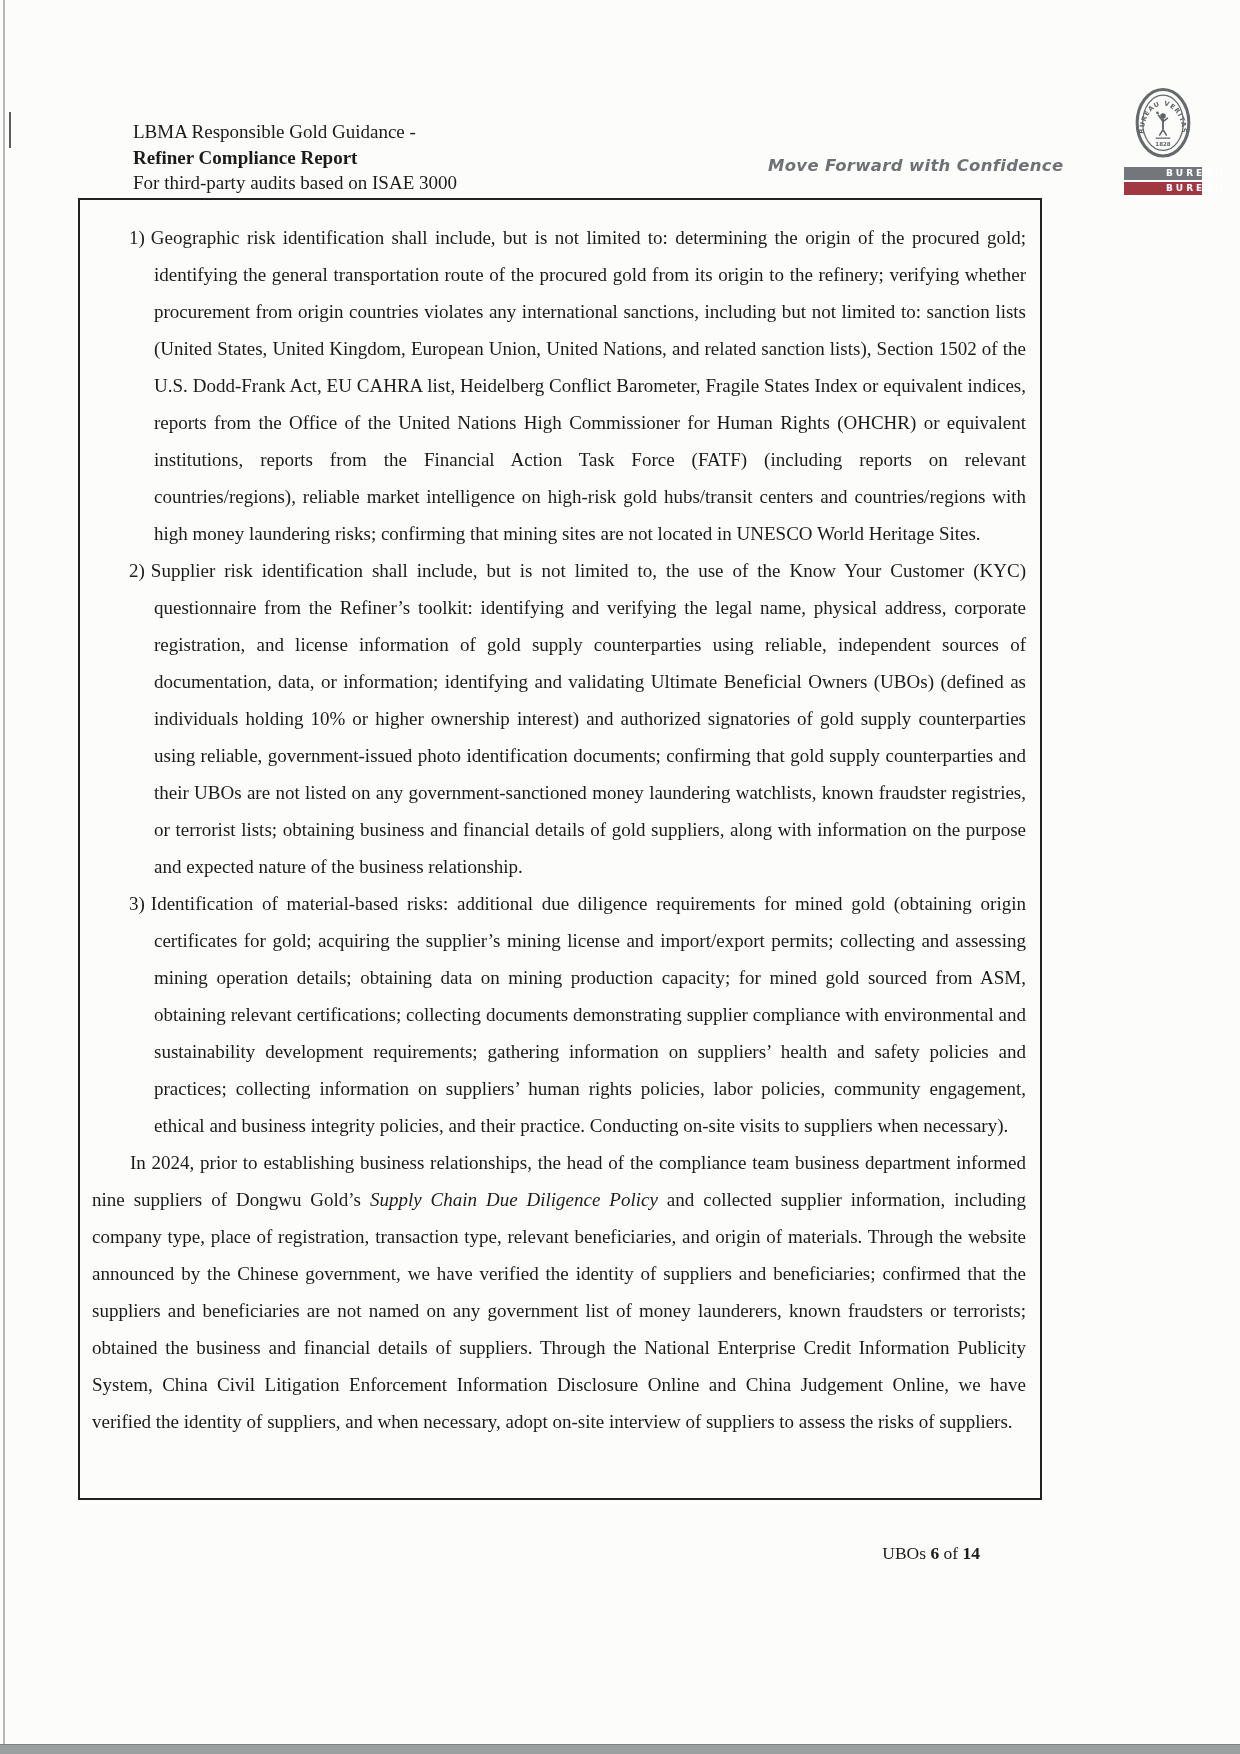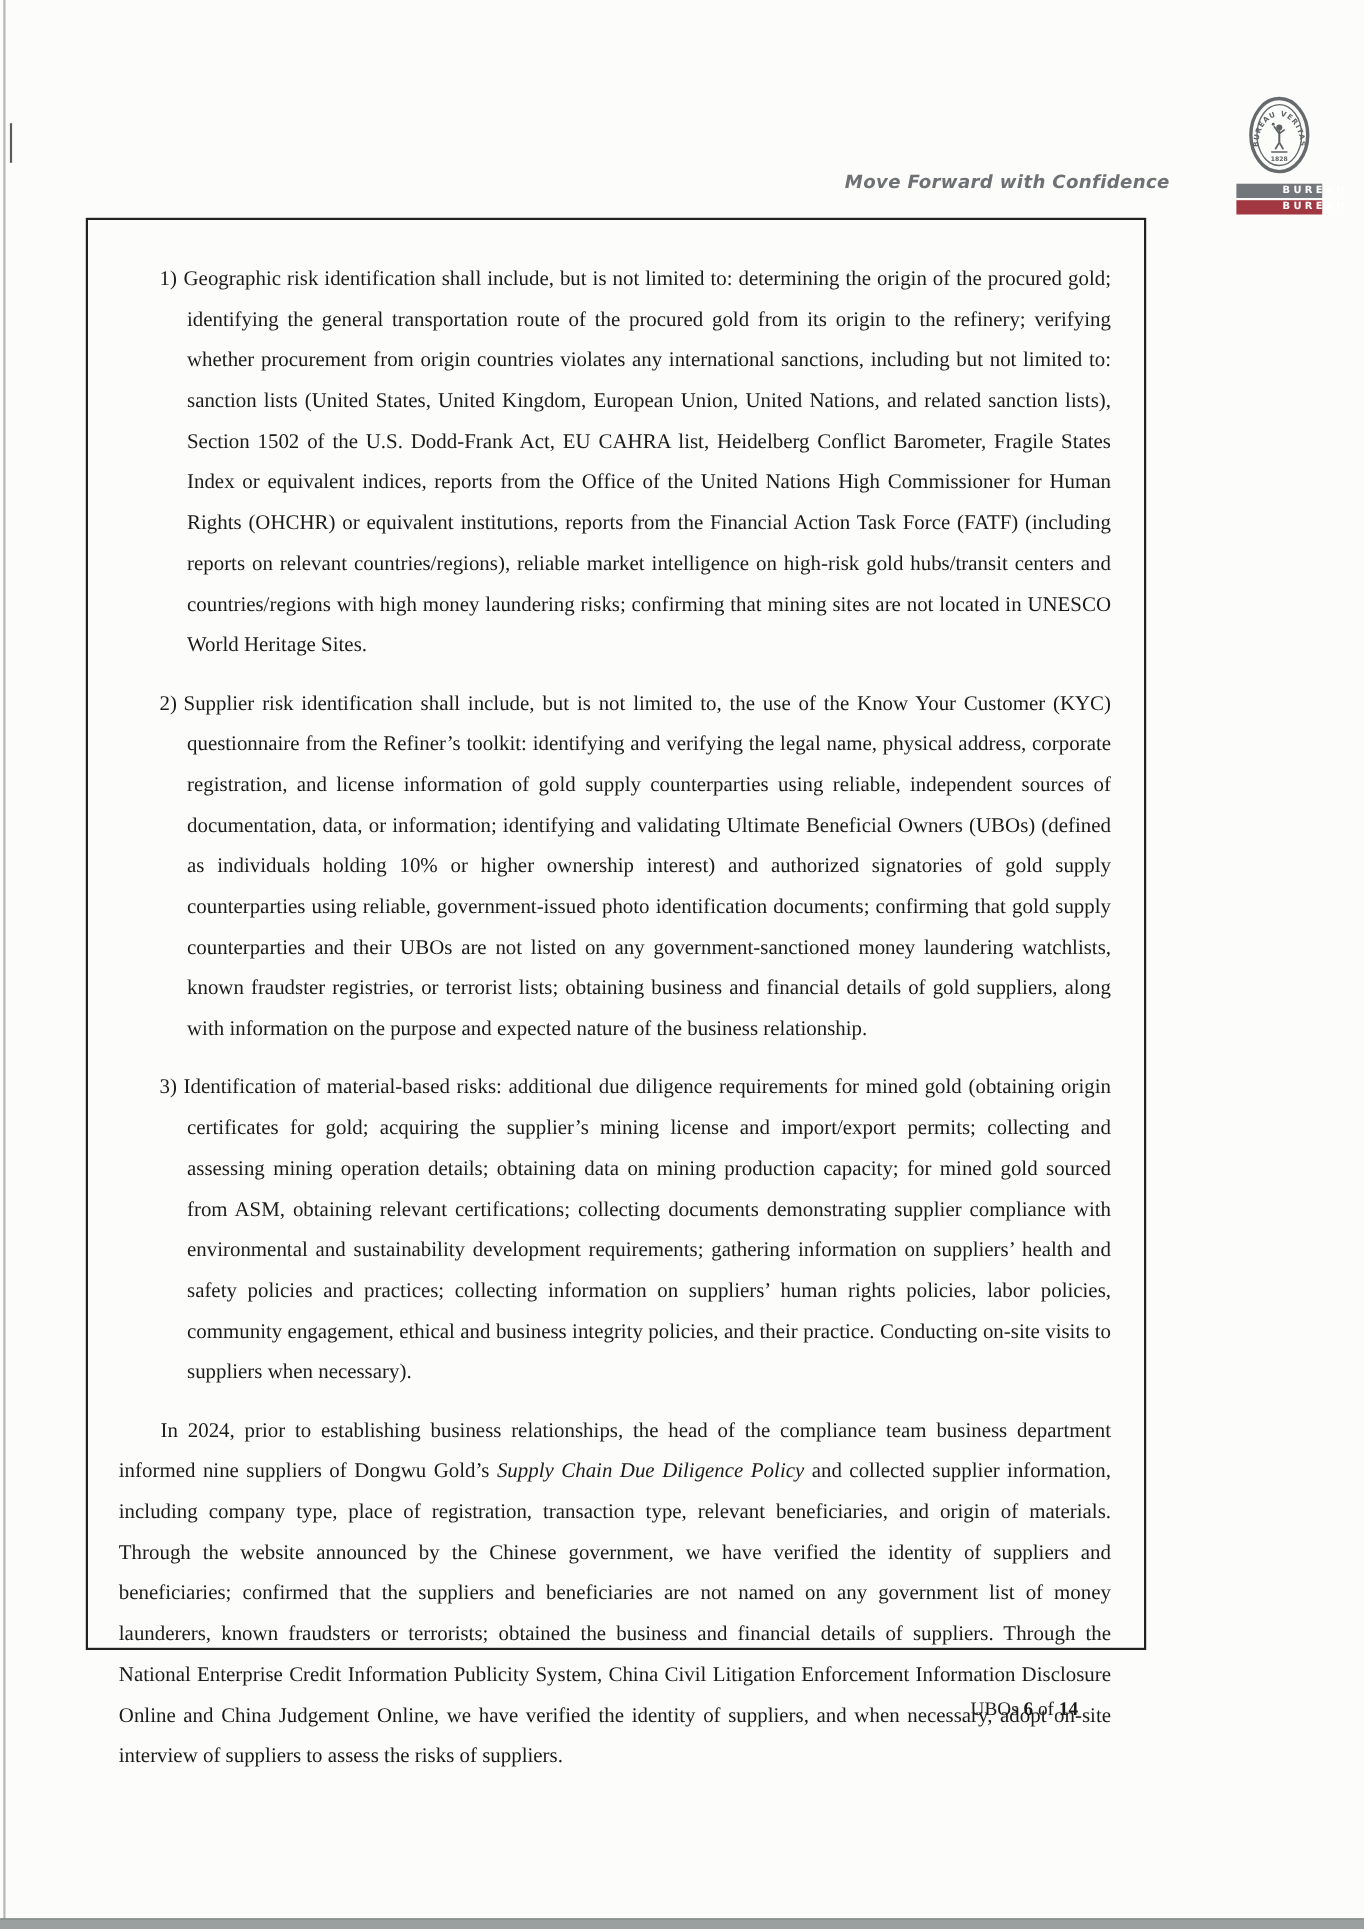--- a/index.html
+++ b/index.html
@@ -36,40 +36,45 @@
   .bv-box.gray{background:#73777b;}
   .bv-box.red{background:#a13740;}
   
   .content-box{
     position:absolute;left:78px;top:198px;width:964px;height:1302px;
     border:2px solid #222220;box-sizing:border-box;
     padding:19px 14px 0 12px;
     font-size:19px;line-height:37px;text-align:justify;
   }
   .para-intro{text-indent:38px;margin:0;}
-  .num-item{margin:16px;padding-left:62px;text-indent:-25px;}
+  .num-item{margin:0;padding-left:62px;text-indent:-25px;}
   .num-item .num{padding-right:6px;}
-  .para-closing{text-indent:38px;margin:16px;}
+  .para-closing{text-indent:38px;margin:0;}
   .para-closing .ital{font-style:italic;}
   
   .page-number{
     position:absolute;top:1543px;right:260px;
     font-size:17.5px;
   }
   .page-number b{font-weight:bold;}
 </style>
 </head>
 <body>
 
 <div class="page">
 
   <div class="scan-edge-left"></div>
   <div class="scan-dash"></div>
   <div class="scan-bottom-band"></div>
 
+  <div class="doc-header">
+    <div class="t1">LBMA Responsible Gold Guidance -</div>
+    <div class="t2">Refiner Compliance Report</div>
+    <div class="t3">For third-party audits based on ISAE 3000</div>
+  </div>
 
   <div class="tagline">Move Forward with Confidence</div>
 
   <div class="bv-logo">
     <svg class="bv-emblem" width="62" height="80" viewBox="0 0 100 130" aria-hidden="true">
       <ellipse cx="50" cy="63" rx="42" ry="54" fill="none" stroke="#666a6d" stroke-width="5"></ellipse>
       <ellipse cx="50" cy="63" rx="33" ry="45" fill="none" stroke="#666a6d" stroke-width="2"></ellipse>
       <defs>
         <path id="bvArc" d="M 19 78 A 31 43 0 1 1 81 78" fill="none"></path>
       </defs>

